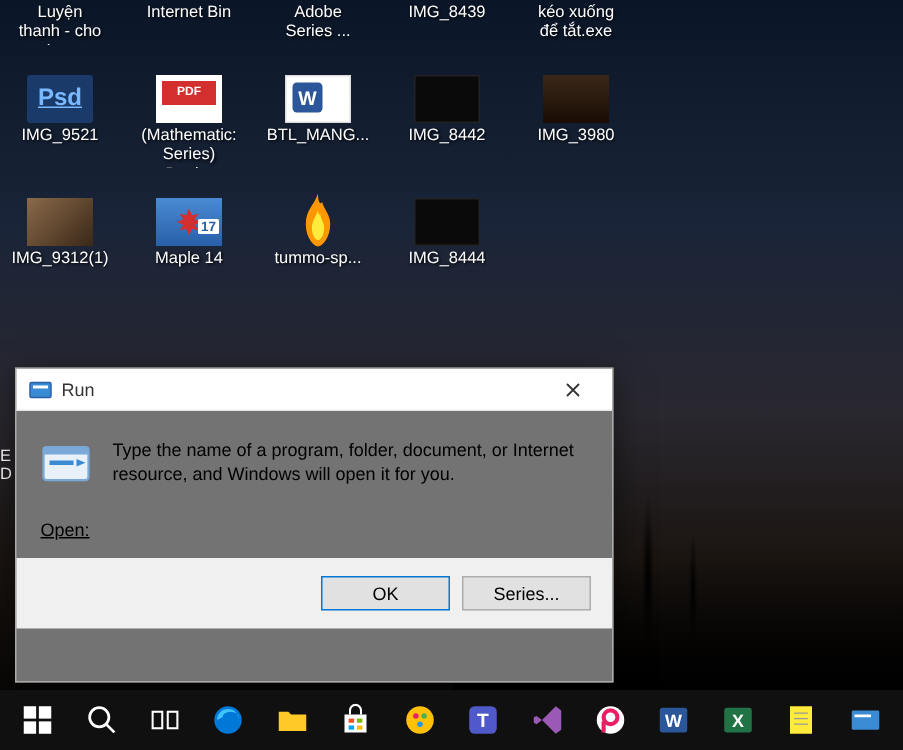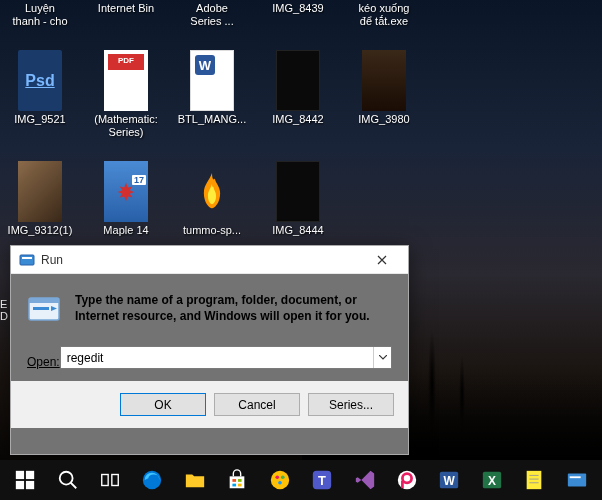--- a/index.html
+++ b/index.html
@@ -37,21 +37,21 @@
 }
 .desktop-icon {
   width: 60px;
   display: flex;
   flex-direction: column;
   align-items: center;
   gap: 2px;
   cursor: pointer;
 }
 .desktop-icon .thumb {
-  width: 44px; height: 61px;
+  width: 44px; height: 32px;
   display: flex; align-items: center; justify-content: center;
   font-size: 11px;
   text-decoration: underline;
 }
 .desktop-icon .lbl {
   font-size: 11px;
   text-align: center;
   line-height: 1.2;
   max-height: 28px;
   overflow: hidden;
@@ -91,24 +91,24 @@
   border-bottom: 1px solid #e8e8e8;
 }
 .run-titlebar .ticon { width: 16px; height: 16px; margin-right: 6px; }
 .run-titlebar .title { flex: 1; font-size: 12px; color: #333; }
 .run-titlebar .close {
   width: 40px; height: 26px;
   display: flex; align-items: center; justify-content: center;
   color: #555; cursor: pointer; font-size: 14px;
 }
 .run-body { padding: 18px 16px 12px 16px; }
-.run-row1 { display: flex; gap: 14px; align-items: flex-start; font-weight: bold; }
+.run-row1 { display: flex; gap: 14px; align-items: flex-start; }
 .run-bigicon { width: 34px; height: 34px; flex-shrink: 0; }
 .run-desc { font-size: 12px; color: #000; line-height: 1.35; }
-.run-row2 { display: flex; align-items: flex-end; margin-top: 20px; }
+.run-row2 { display: flex; align-items: flex-start; gap: 10px; margin-top: 20px; }
 .run-open-label { font-size: 12px; text-decoration: underline; text-decoration-color: #000; }
 .run-input-wrap { flex: 1; position: relative; }
 .run-input {
   width: 100%; height: 23px;
   border: 1px solid #7a7a7a;
   padding: 0 22px 0 6px;
   font-size: 12px;
   font-family: inherit;
   background: #fff;
 }
@@ -258,33 +258,24 @@
       <svg class="run-bigicon" viewBox="0 0 34 34">
         <rect x="2" y="6" width="30" height="22" rx="2" fill="#e8f0fa" stroke="#7aa8d8" stroke-width="1.5"></rect>
         <rect x="2" y="6" width="30" height="5" fill="#7aa8d8"></rect>
         <rect x="6" y="15" width="16" height="3" fill="#3a8ad4"></rect>
         <path d="M24 14 L30 16.5 L24 19 Z" fill="#3a8ad4"></path>
       </svg>
       <div class="run-desc">Type the name of a program, folder, document, or Internet resource, and Windows will open it for you.</div>
     </div>
     <div class="run-row2">
       <span class="run-open-label">Open:</span>
-      <div class="run-input-wrap">
-        <input class="run-input" type="text" value="regedit" style="">
-        <div class="chev">
-          <svg viewBox="0 0 8 5" width="8" height="5">
-              <path d="M0 0 L4 4 L8 0" stroke="#333" fill="none" stroke-width="1.2"></path>
-            </svg>
-        </div>
-      </div>
     </div>
   </div>
   <div class="run-buttons">
     <button>OK</button>
-    <button>Cancel</button>
     <button>Series...</button>
   </div>
 </div>
 
 <div class="taskbar">
     <div class="tb-item">
       <svg viewBox="0 0 24 24">
         <rect x="2" y="2" width="9" height="9" fill="#fff"></rect>
         <rect x="13" y="2" width="9" height="9" fill="#fff"></rect>
         <rect x="2" y="13" width="9" height="9" fill="#fff"></rect>

